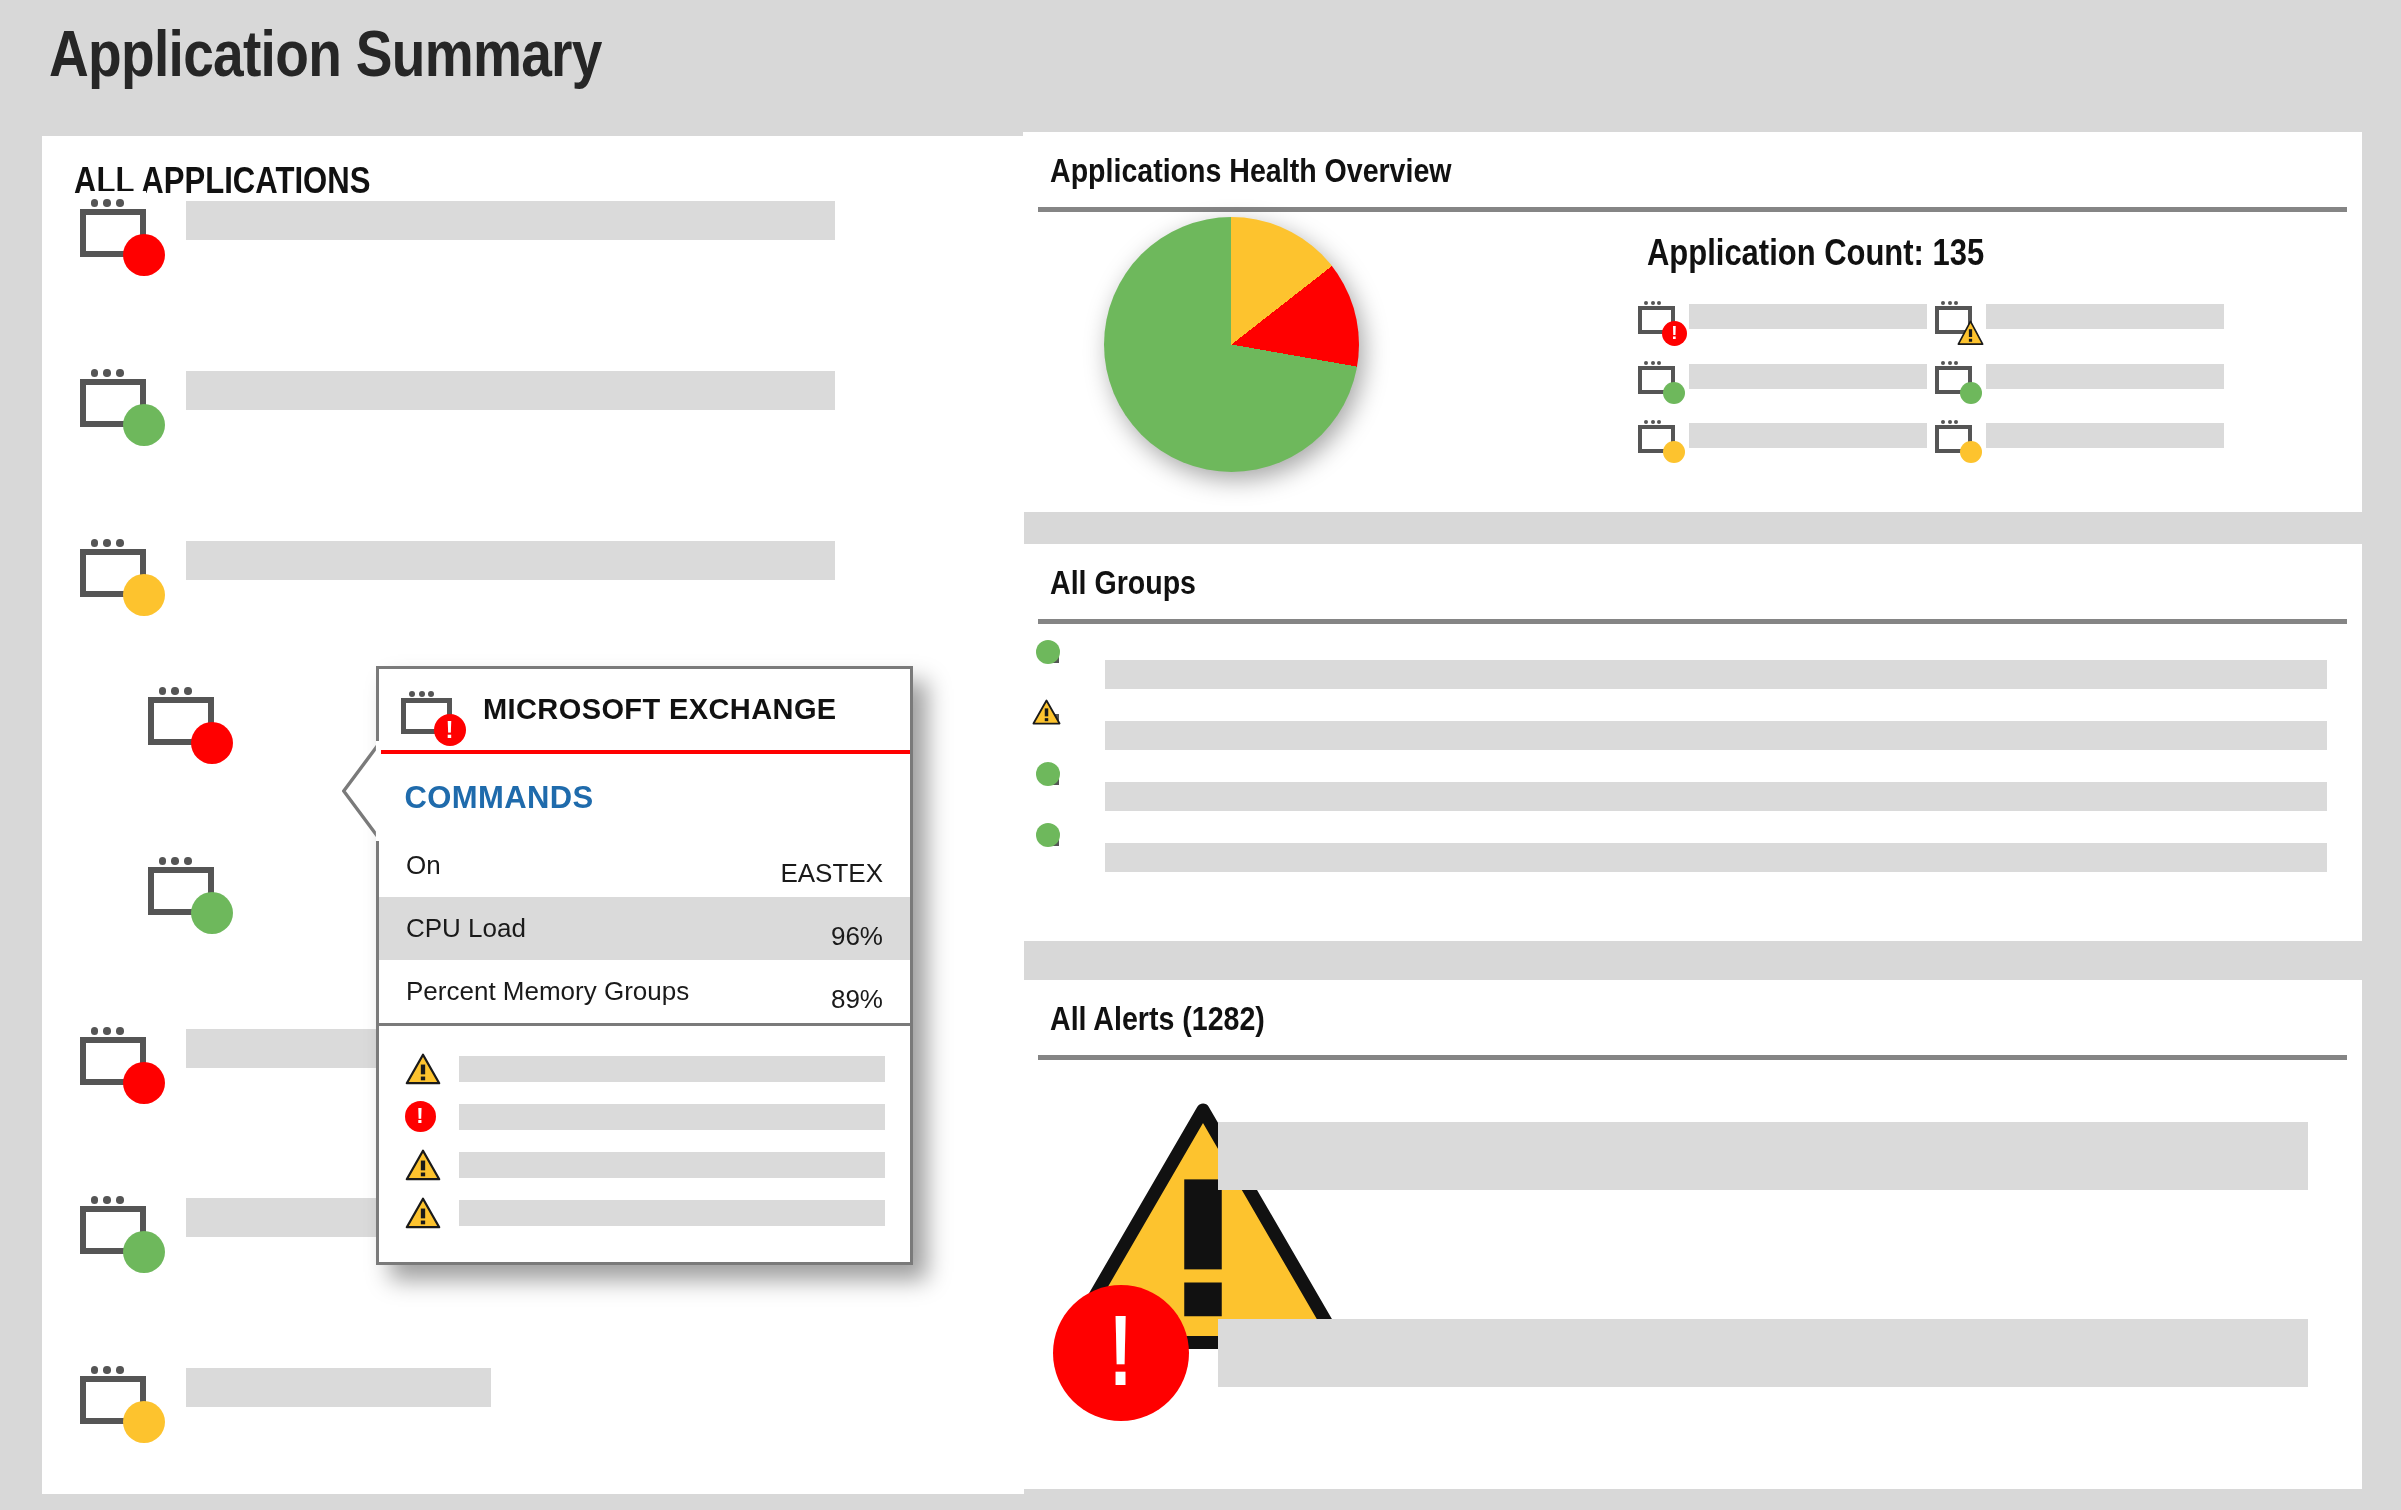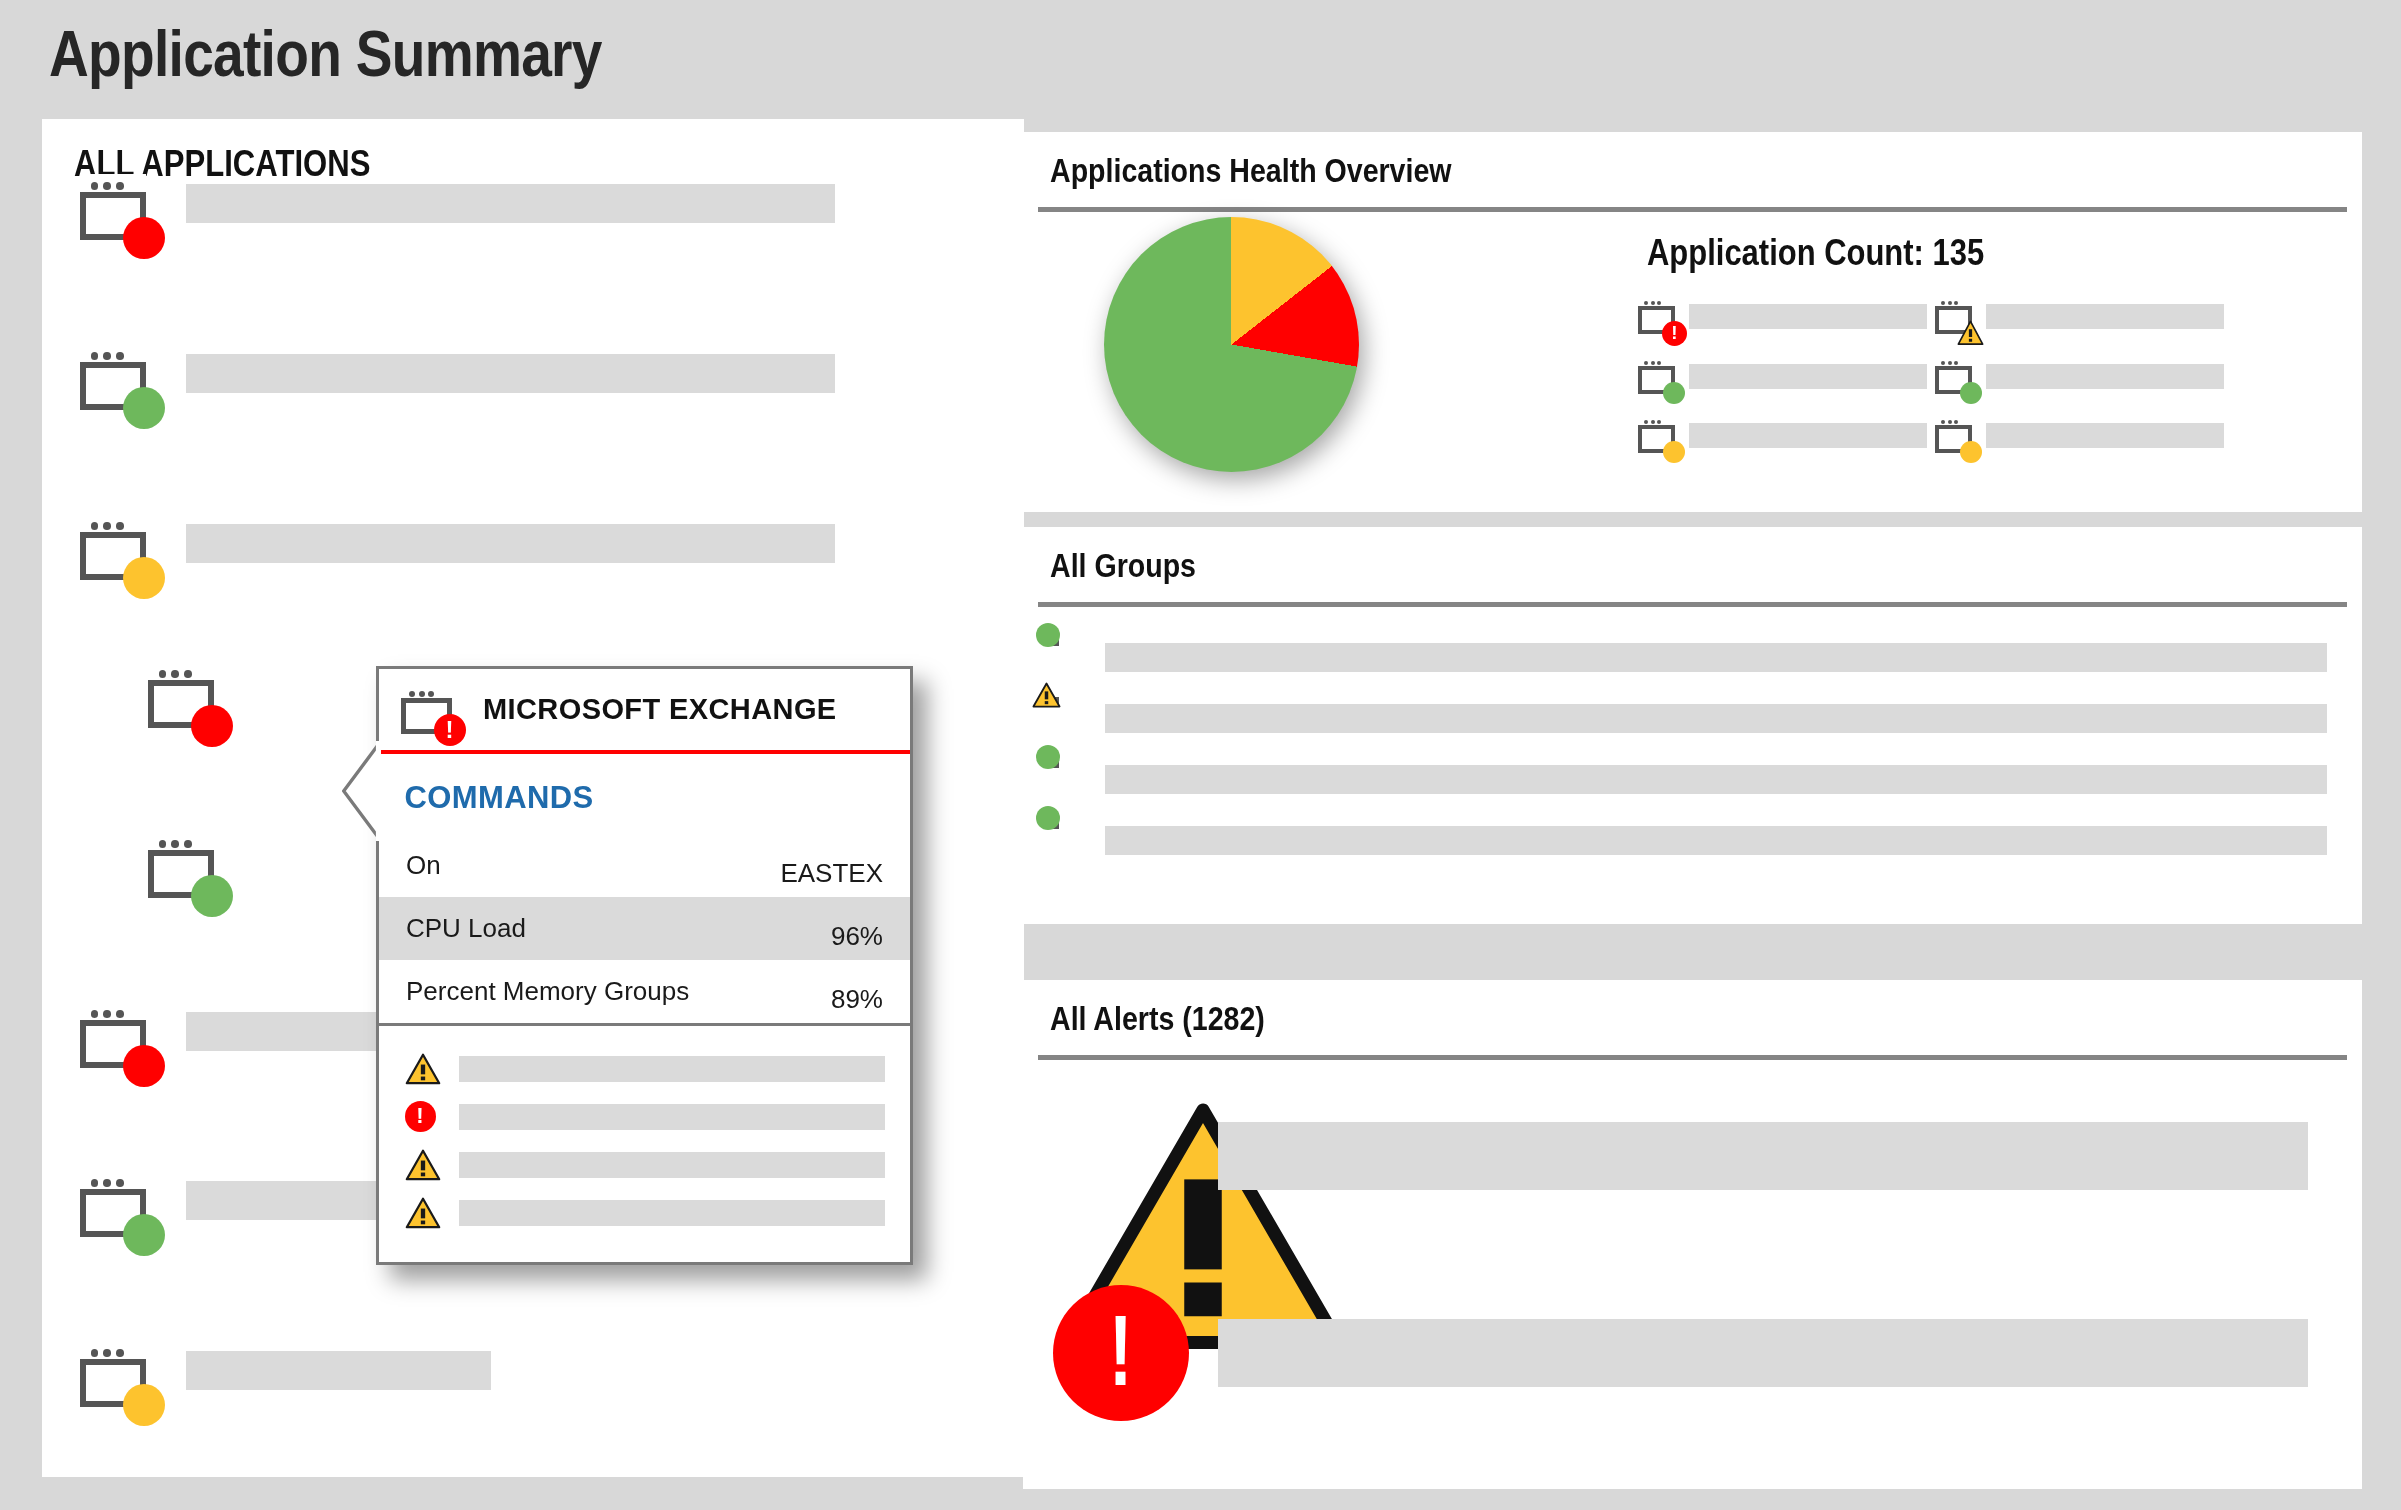--- a/index.html
+++ b/index.html
@@ -34,23 +34,23 @@
     transform-origin: left center;
     white-space: nowrap;
   }
 
   
   .panel {
     position: absolute;
     background: #ffffff;
   }
 
-  #panel-all-apps  { left: 42px;   top: 119px;  width: 982px; height: 1358px; }
+  #panel-all-apps  { left: 42px;   top: 136px;  width: 982px; height: 1358px; }
   #panel-health    { left: 1023px; top: 132px;  width: 1339px; height: 380px; }
-  #panel-groups    { left: 1023px; top: 527px;  width: 1339px; height: 397px; }
+  #panel-groups    { left: 1023px; top: 544px;  width: 1339px; height: 397px; }
   #panel-alerts    { left: 1023px; top: 980px; width: 1339px; height: 509px; }
 
   .panel-header {
     position: absolute;
     left: 27px;
     top: 18.7px;
     font-size: 34px;
     font-weight: bold;
     color: #111111;
     transform: scaleX(0.84);

